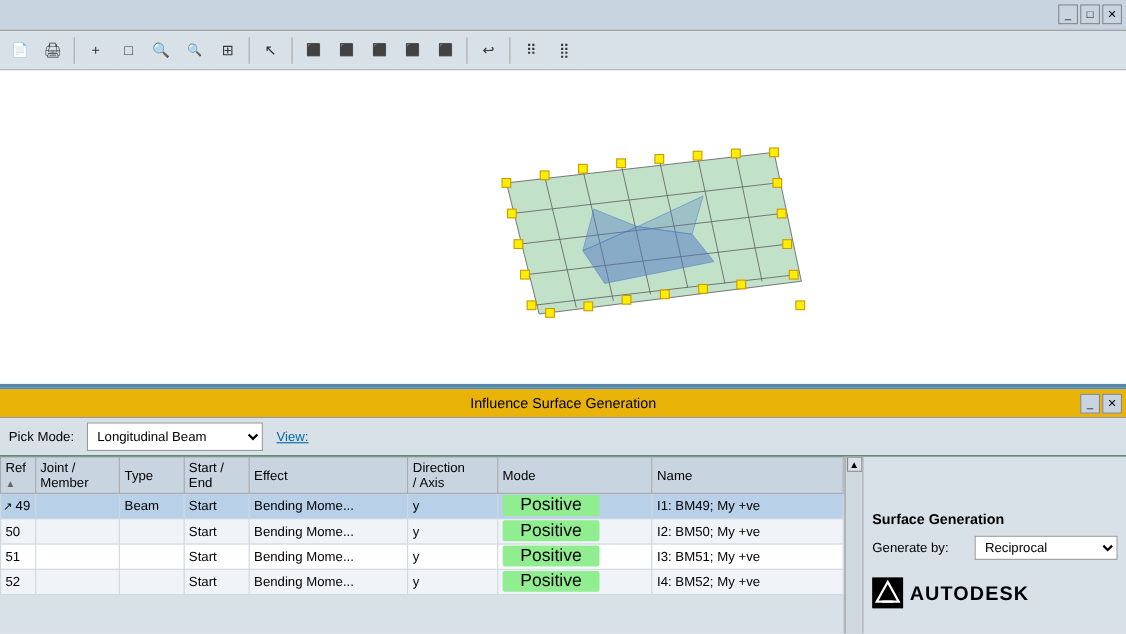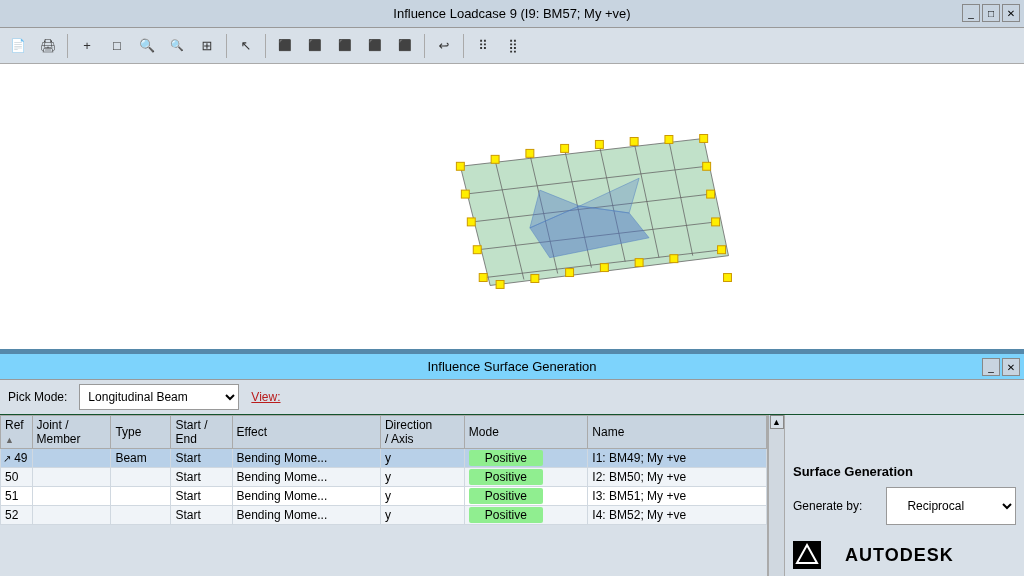--- a/index.html
+++ b/index.html
@@ -79,21 +79,21 @@
     
     #bottom-panel {
       background: #d8e0e8;
       height: 248px;
       display: flex;
       flex-direction: column;
     }
 
     
     #inf-title-bar {
-      background: #7dd3fc;
+      background: #eab308;
       height: 26px;
       display: flex;
       align-items: center;
       justify-content: center;
       font-size: 13px;
       border-bottom: 1px solid #999;
       position: relative;
     }
     #inf-title-bar .win-controls {
       position: absolute;
@@ -115,21 +115,21 @@
     .ctrl-label { font-size: 12px; color: #000; }
     .ctrl-select {
       height: 26px;
       font-size: 12px;
       border: 1px solid #999;
       background: #fff;
       padding: 0 4px;
       cursor: pointer;
     }
     .ctrl-link {
-      color: #b91c1c;
+      color: #0369a1;
       text-decoration: underline;
       cursor: pointer;
       font-size: 12px;
     }
 
     
     #table-area {
       display: flex;
       flex: 1;
       overflow: hidden;
@@ -163,21 +163,21 @@
     tbody td {
       border: 1px solid #d0d8e0;
       padding: 2px 4px;
       white-space: nowrap;
       margin-left: 28px;
     }
     .badge-positive {
       background: #90ee90;
       padding: 1px 16px;
       border-radius: 2px;
-      font-size: 12px;
+      font-size: 16px;
     }
 
     
     .scrollbar-col {
       width: 16px;
       background: #c8d4e0;
       border-left: 1px solid #aaa;
       display: flex;
       flex-direction: column;
       align-items: center;
@@ -199,33 +199,33 @@
     #right-panel {
       width: 240px;
       background: #d8e0e8;
       padding: 8px;
       border-left: 1px solid #aaa;
     }
     .rp-title { font-size: 13px; font-weight: bold; margin-bottom: 8px; margin-top: 41px; }
     .rp-row { display: flex; align-items: center; gap: 24px; margin-bottom: 8px; }
     .rp-label { font-size: 12px; }
     .rp-select {
-      height: 38px;
+      height: 22px;
       font-size: 12px;
       border: 1px solid #999;
       background: #fff;
-      padding: 0 16px;
+      padding: 0 4px;
       flex: 1;
     }
 
     
     .autodesk-logo {
       display: flex;
       align-items: center;
-      gap: 24px;
+      gap: 6px;
       margin-top: 16px;
       text-align: right;
     }
     .adesk-icon {
       width: 28px; height: 28px;
       background: #000;
       display: flex; align-items: center; justify-content: center;
       color: #fff; font-size: 14px; font-weight: bold;
     }
     .adesk-text {
@@ -236,21 +236,20 @@
     }
 
     
     .ref-col { width: 30px; }
     .sort-indicator { font-size: 9px; color: #666; }
   </style>
 </head>
 <body>
 
 <div id="title-bar">
-  <span>Influence Loadcase 9 (I9: BM57; My +ve)</span>
   <div class="win-controls">
     <div class="win-btn">_</div>
     <div class="win-btn">□</div>
     <div class="win-btn">✕</div>
   </div>
 </div>
 
 <div id="toolbar">
   <div class="tb-btn">📄</div>
   <div class="tb-btn">🖨</div>

